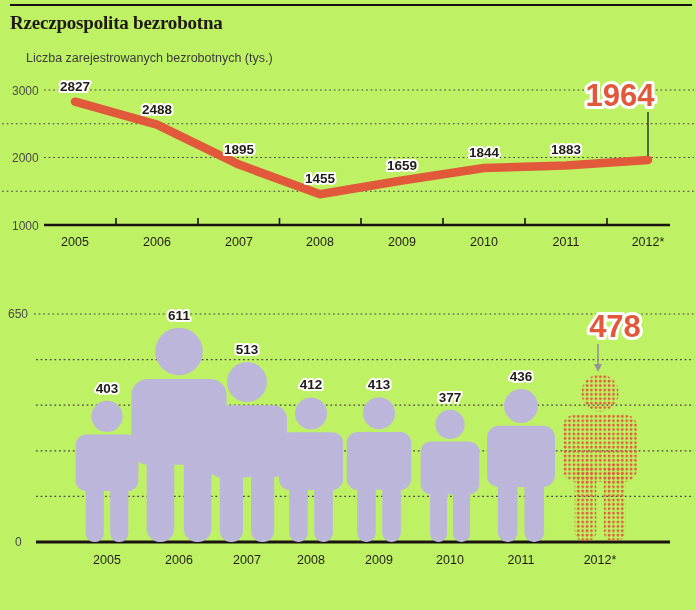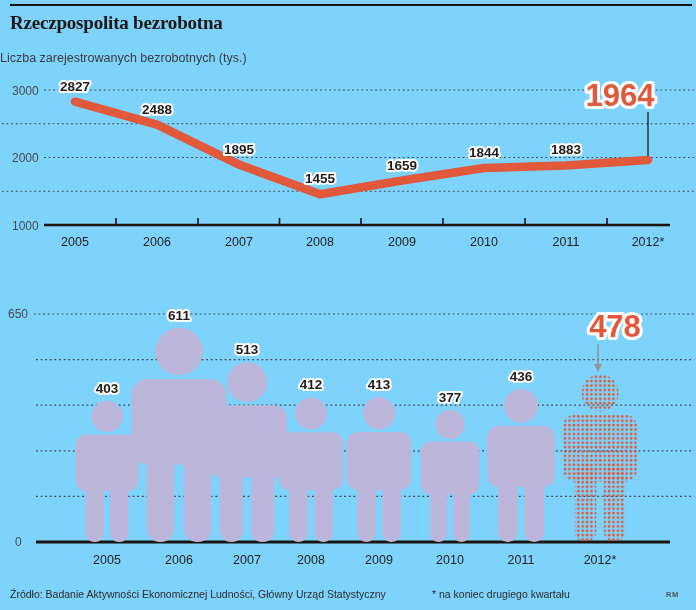--- a/index.html
+++ b/index.html
@@ -1,22 +1,22 @@
 <!DOCTYPE html>
 <html><head>
 <meta charset="utf-8">
 <style>
   html,body{margin:0;padding:0;background:#fff;}
-  #page{position:relative;width:696px;height:610px;background:#7dd3fc;overflow:hidden;
+  #page{position:relative;width:696px;height:610px;background:#bef264;overflow:hidden;
         font-family:"Liberation Sans","DejaVu Sans",sans-serif;}
   .abs{position:absolute;}
   #top-rule{left:10px;right:4px;top:4px;height:2px;background:#17110e;}
   #main-title{left:10px;top:12px;font-family:"Liberation Serif","DejaVu Serif",serif;
               font-weight:700;font-size:19px;color:#1f1813;letter-spacing:-0.2px;}
-  #chart1-sub{left:0;top:51px;font-size:12.5px;color:#3b3b3b;}
+  #chart1-sub{left:26px;top:51px;font-size:12.5px;color:#3b3b3b;}
   #chart1-svg{left:0;top:80px;}
   #chart2-head{left:10px;top:278px;font-size:12.5px;color:#3b3b3b;}
   #chart2-head b{color:#17110e;}
   #chart2-svg{left:0;top:300px;}
   #footer{left:0;right:0;top:588px;height:16px;font-size:10.5px;color:#2b2b2b;}
   #source-note{position:absolute;left:10px;top:0;}
   #asterisk-note{position:absolute;left:432px;top:0;}
   #credit{position:absolute;left:666px;top:2px;font-size:7.5px;font-weight:700;
           color:#555;letter-spacing:0.5px;}
   svg text{font-family:"Liberation Sans","DejaVu Sans",sans-serif;}
@@ -148,18 +148,13 @@
       <text x="107" y="264" text-anchor="middle" class="year">2005</text>
       <text x="179" y="264" text-anchor="middle" class="year">2006</text>
       <text x="247" y="264" text-anchor="middle" class="year">2007</text>
       <text x="311" y="264" text-anchor="middle" class="year">2008</text>
       <text x="379" y="264" text-anchor="middle" class="year">2009</text>
       <text x="450" y="264" text-anchor="middle" class="year">2010</text>
       <text x="521" y="264" text-anchor="middle" class="year">2011</text>
       <text x="600" y="264" text-anchor="middle" class="year">2012*</text>
     </svg>
 
-  <div id="footer" class="abs">
-    <span id="source-note">Źródło: Badanie Aktywności Ekonomicznej Ludności, Główny Urząd Statystyczny</span>
-    <span id="asterisk-note">* na koniec drugiego kwartału</span>
-    <span id="credit">RM</span>
-  </div>
 </div>
 
 </body></html>

